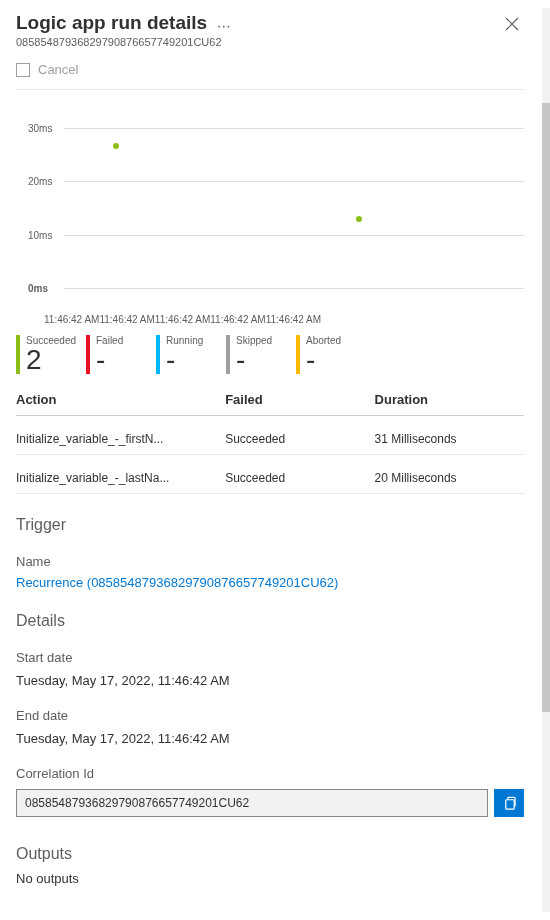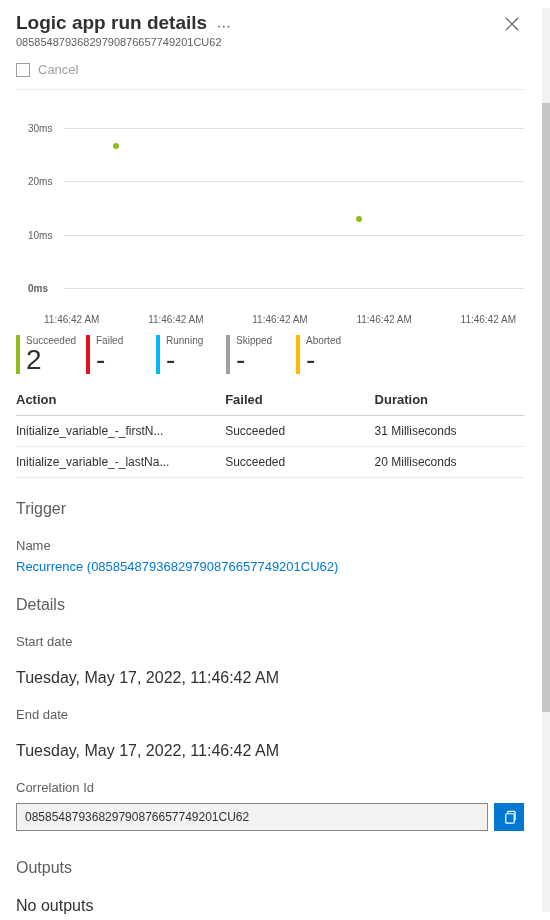--- a/index.html
+++ b/index.html
@@ -91,21 +91,20 @@
   .chart-point {
     position: absolute;
     width: 6px;
     height: 6px;
     background: #8CBD18;
     border-radius: 50%;
     transform: translate(-50%, -50%);
   }
   .x-ticks {
     display: flex;
-    justify-content: space-between;
     font-size: 10px;
     color: #605e5c;
     padding: 6px 8px 0 28px;
   }
   .status-counts {
     display: flex;
     gap: 0;
     margin-top: 10px;
     margin-bottom: 8px;
     flex-wrap: nowrap;
@@ -121,35 +120,35 @@
   .status-label { font-size: 10px; color: #605e5c; }
   .status-value { font-size: 28px; font-weight: 300; line-height: 1; color: #323130; }
   .actions-table { width: 100%; margin-top: 10px; }
   .actions-header, .actions-row {
     display: grid;
     grid-template-columns: 1.4fr 1fr 1fr;
     padding: 8px 0;
     border-bottom: 1px solid #edebe9;
   }
   .actions-header { font-weight: 600; border-bottom: 1px solid #d2d0ce; }
-  .actions-row .cell { font-size: 12px; color: #323130; white-space: nowrap; overflow: hidden; text-overflow: ellipsis; padding-right: 6px; }
+  .actions-row .cell { font-size: 12px; color: #323130; white-space: nowrap; overflow: hidden; text-overflow: ellipsis; padding-right: 6px; margin-top: 8px; }
   .section-title {
     font-size: 16px;
     color: #605e5c;
     margin-top: 22px;
   }
   .field-label {
     font-size: 13px;
     color: #605e5c;
     margin-top: 20px;
   }
   .field-value {
-    font-size: 16px;
+    font-size: 13px;
     color: #323130;
-    margin-top: 20px;
+    margin-top: 8px;
   }
   .link {
     color: #0078d4;
     margin-top: 6px;
     font-size: 13px;
     cursor: pointer;
   }
   .corr-row {
     display: flex;
     gap: 6px;

